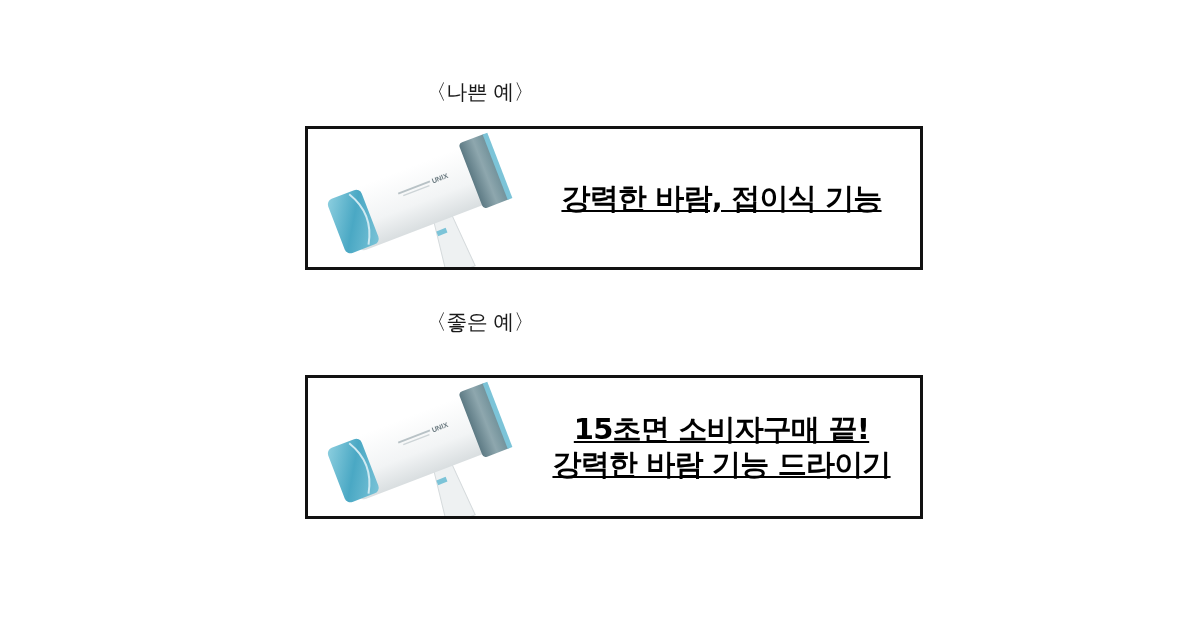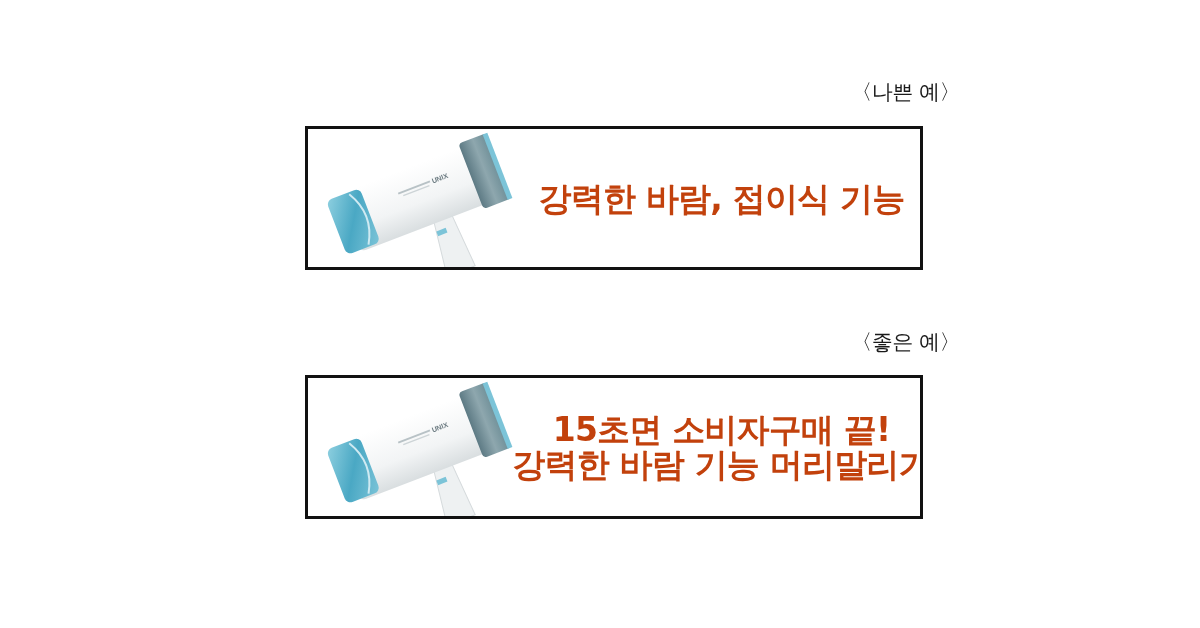--- a/index.html
+++ b/index.html
@@ -12,21 +12,21 @@
       height: 628px;
       position: relative;
       overflow: hidden;
       font-family: "DejaVu Sans", "Liberation Sans", sans-serif;
       color: #111111;
     }
     .section-label {
       position: absolute;
       left: 0;
       width: 960px;
-      text-align: right;
+      text-align: center;
       font-size: 21px;
       letter-spacing: -0.5px;
       color: #1a1a1a;
     }
     .example-box {
       position: absolute;
       left: 305px;
       width: 612px;
       height: 138px;
       border: 3px solid #111111;
@@ -50,26 +50,27 @@
       right: 0;
       top: 0;
       bottom: 0;
       display: flex;
       flex-direction: column;
       justify-content: center;
       align-items: center;
       text-align: center;
     }
     .copy-line {
-      font-size: 33px;
+      font-size: 29px;
       line-height: 35px;
       font-weight: bold;
       letter-spacing: -0.8px;
-      color: #c2410c;
+      color: #000000;
       white-space: nowrap;
+      text-decoration: underline;
     }
   </style>
 </head>
 <body>
 
 <div class="section-label" style="top:78px;">〈나쁜 예〉</div>
 
 <div class="example-box" style="top:126px;">
   <div class="dryer-wrap">
     <svg width="200" height="138" viewBox="0 0 200 138" xmlns="http://www.w3.org/2000/svg">
@@ -107,21 +108,21 @@
         <rect x="76" y="54" width="34" height="2" fill="#b8c2c6"></rect>
         <rect x="80" y="58" width="28" height="1.5" fill="#cdd4d7"></rect>
       </g>
     </svg>
   </div>
   <div class="copy">
     <div class="copy-line">강력한 바람, 접이식 기능</div>
   </div>
 </div>
 
-<div class="section-label" style="top:328px;">〈좋은 예〉</div>
+<div class="section-label" style="top:308px;">〈좋은 예〉</div>
 
 <div class="example-box" style="top:375px;">
   <div class="dryer-wrap">
     <svg width="200" height="138" viewBox="0 0 200 138" xmlns="http://www.w3.org/2000/svg">
       <defs>
         <linearGradient id="body2" x1="0" y1="0" x2="0" y2="1">
           <stop offset="0" stop-color="#ffffff"></stop>
           <stop offset="0.6" stop-color="#f2f4f5"></stop>
           <stop offset="1" stop-color="#d9dee0"></stop>
         </linearGradient>
@@ -145,15 +146,15 @@
         <rect x="150" y="30" width="30" height="70" rx="4" fill="url(#noz2)"></rect>
         <rect x="176" y="30" width="5" height="70" fill="#7cc4d8"></rect>
         <text x="112" y="58" font-family="Liberation Sans, sans-serif" font-size="7" font-weight="bold" fill="#6b7a80">UNIX</text>
         <rect x="76" y="54" width="34" height="2" fill="#b8c2c6"></rect>
         <rect x="80" y="58" width="28" height="1.5" fill="#cdd4d7"></rect>
       </g>
     </svg>
   </div>
   <div class="copy">
     <div class="copy-line">15초면 소비자구매 끝!</div>
-    <div class="copy-line">강력한 바람 기능 머리말리기</div>
+    <div class="copy-line">강력한 바람 기능 드라이기</div>
   </div>
 </div>
 
 </body></html>

